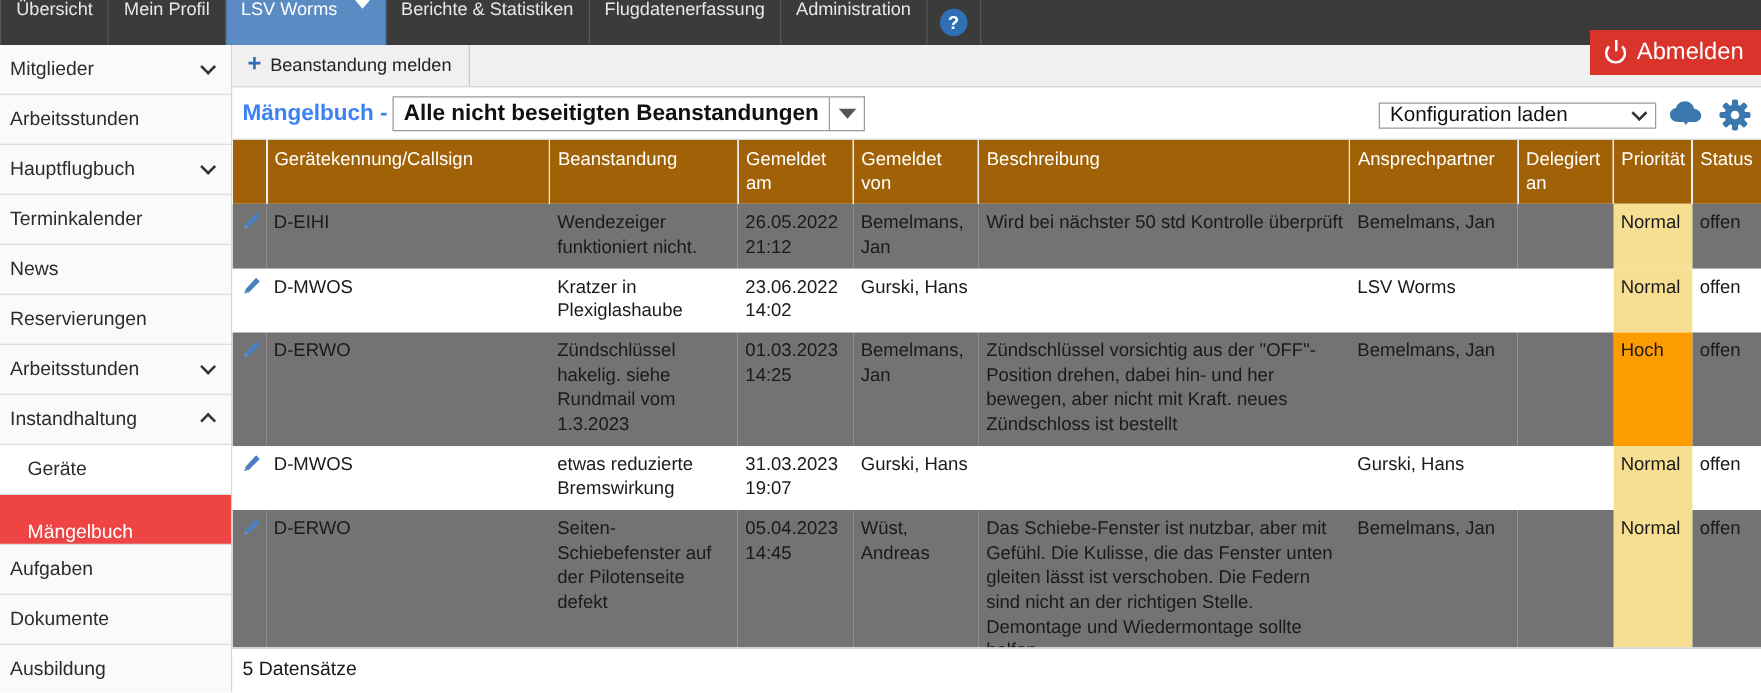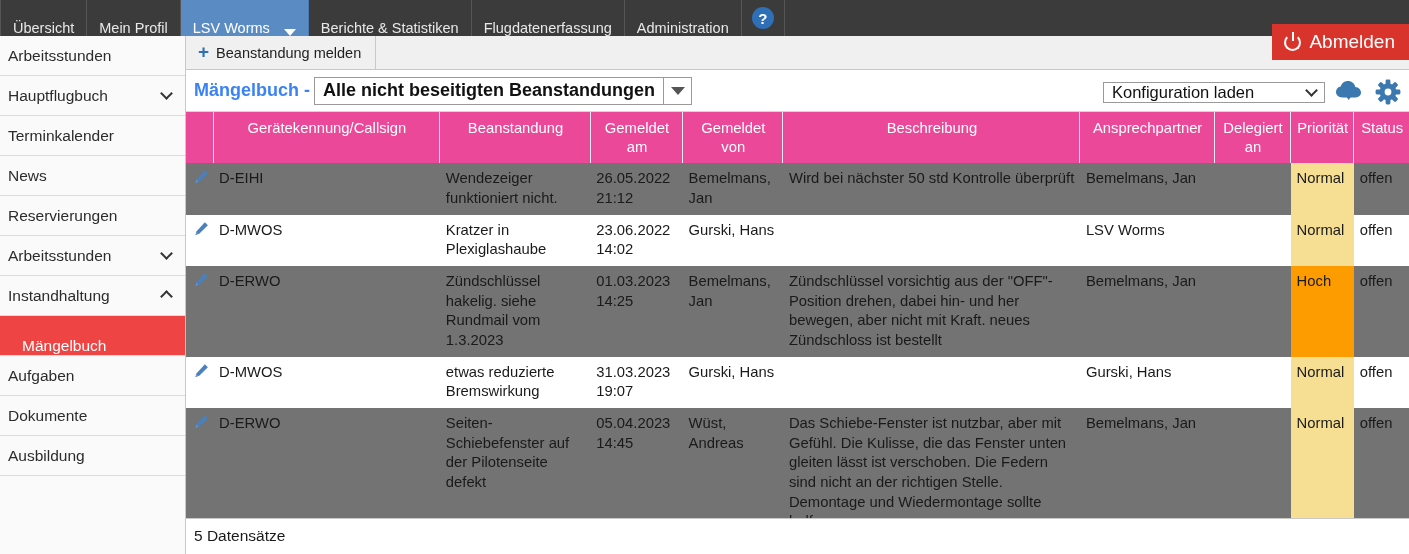--- a/index.html
+++ b/index.html
@@ -14,21 +14,21 @@
   
   .topnav {
     height: 36px;
     background: #3b3b3b;
     display: flex;
     align-items: stretch;
     position: relative;
   }
   .topnav-item {
     display: flex;
-    align-items: flex-end;
+    align-items: flex-start;
     padding: 0 12px;
     color: #e8e8e8;
     font-size: 14.5px;
     border-right: 1px solid #565656;
     white-space: nowrap;
     cursor: pointer;
   }
   .topnav-item:first-child { border-left: 1px solid #565656; }
   .topnav-item.active {
     background: #5a8cc3;
@@ -243,24 +243,24 @@
     overflow: hidden;
     background: #ffffff;
   }
   table.grid {
     width: 100%;
     border-collapse: collapse;
     table-layout: fixed;
     font-size: 14.8px;
   }
   table.grid thead th {
-    background: #ec4899;
+    background: #a16207;
     color: #ffffff;
     font-weight: normal;
-    text-align: center;
+    text-align: left;
     vertical-align: top;
     padding: 7px 5px 7px 6px;
     height: 50px;
     border-right: 1px solid #dfe7f0;
     line-height: 1.25;
     overflow: hidden;
   }
   table.grid thead th.first { border-right: 1px solid #dfe7f0; }
   table.grid thead th:last-child { border-right: none; }
   table.grid tbody td {
@@ -337,20 +337,24 @@
   <div class="logout">
     <span class="power"></span>
     <span>Abmelden</span>
   </div>
 </div>
 
 <div class="body-wrap">
 
   <div class="sidebar" id="sidebar">
       <div class="side-item">
+        <span>Mitglieder</span>
+        <span class="chev"></span>
+      </div>
+      <div class="side-item">
         <span>Arbeitsstunden</span>
       </div>
       <div class="side-item">
         <span>Hauptflugbuch</span>
         <span class="chev"></span>
       </div>
       <div class="side-item">
         <span>Terminkalender</span>
       </div>
       <div class="side-item">
@@ -359,20 +363,23 @@
       <div class="side-item">
         <span>Reservierungen</span>
       </div>
       <div class="side-item">
         <span>Arbeitsstunden</span>
         <span class="chev"></span>
       </div>
       <div class="side-item">
         <span>Instandhaltung</span>
         <span class="chev up"></span>
+      </div>
+      <div class="side-item sub">
+        <span>Geräte</span>
       </div>
       <div class="side-item sub selected">
         <span>Mängelbuch</span>
       </div>
       <div class="side-item">
         <span>Aufgaben</span>
       </div>
       <div class="side-item">
         <span>Dokumente</span>
       </div>

